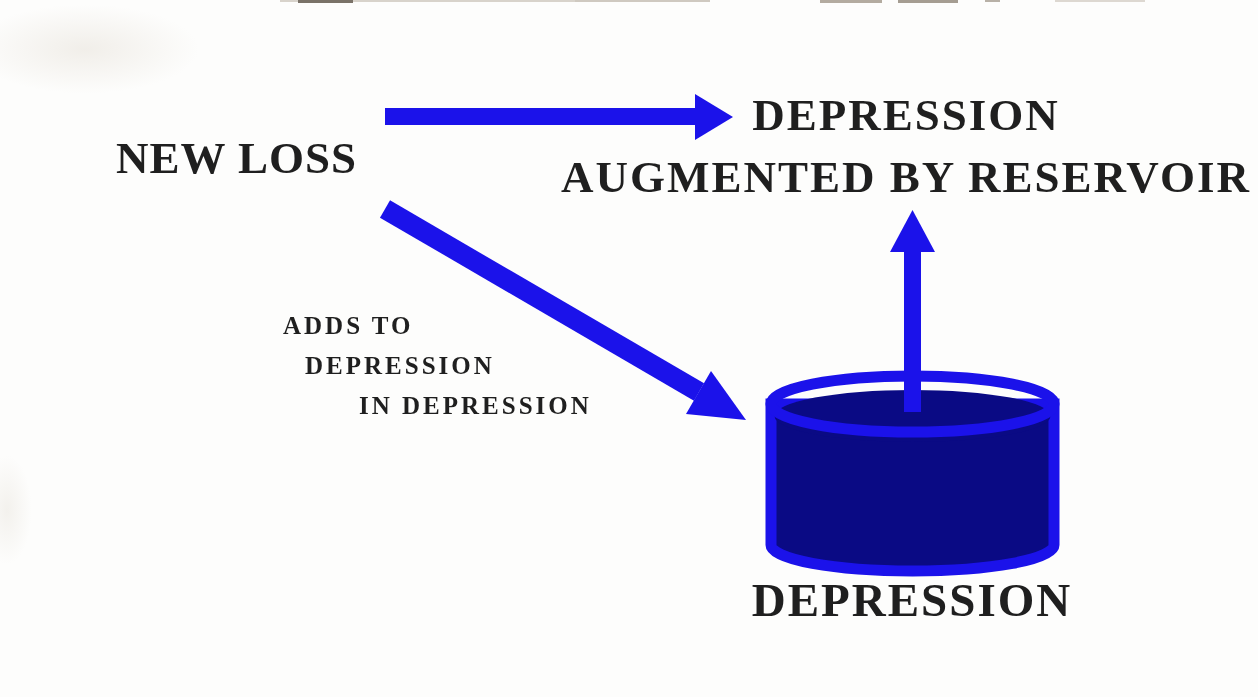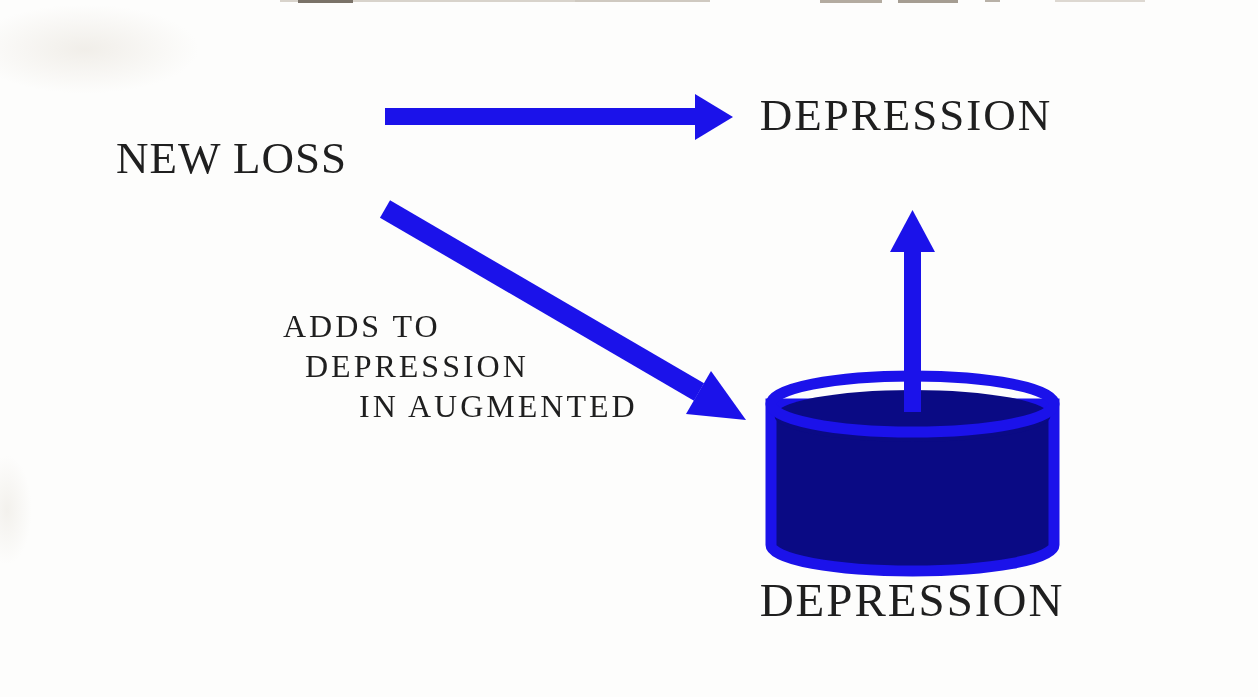--- a/index.html
+++ b/index.html
@@ -8,20 +8,21 @@
     background: #ffffff;
   }
   .canvas {
     position: relative;
     width: 1258px;
     height: 697px;
     overflow: hidden;
     background: var(--background, #fdfdfc);
     font-family: "Liberation Serif", "DejaVu Serif", serif;
     color: var(--text, #1f1f1f);
+    font-weight: bold;
   }
   .label {
     position: absolute;
     white-space: nowrap;
     color: var(--text, #1f1f1f);
   }
   .new-loss {
     left: 116px;
     top: 132px;
     font-size: 45px;
@@ -32,21 +33,21 @@
     top: 84px;
     width: 706px;
     text-align: center;
     font-size: 45px;
     line-height: 62px;
     letter-spacing: 2px;
   }
   .adds-to {
     left: 283px;
     top: 306px;
-    font-size: 32px;
+    font-size: 25px;
     line-height: 40px;
     letter-spacing: 3px;
   }
   .adds-to .line2 { margin-left: 22px; }
   .adds-to .line3 { margin-left: 76px; }
   .reservoir-label {
     left: 702px;
     top: 572px;
     width: 420px;
     text-align: center;
@@ -121,25 +122,26 @@
       <polygon class="blue-fill" points="912.5,210 890,252 935,252"></polygon>
     </g>
   </svg>
 
   <div class="label new-loss">
     <span>NEW LOSS</span>
   </div>
 
   <div class="label depression-augmented">
     <div>DEPRESSION</div>
+    <div>AUGMENTED BY RESERVOIR</div>
   </div>
 
   <div class="label adds-to">
     <div class="line1">ADDS TO</div>
     <div class="line2">DEPRESSION</div>
-    <div class="line3">IN AUGMENTED</div>
+    <div class="line3">IN DEPRESSION</div>
   </div>
 
   <div class="label reservoir-label">
     <div>DEPRESSION</div>
   </div>
 
 </div>
 
 </body></html>

